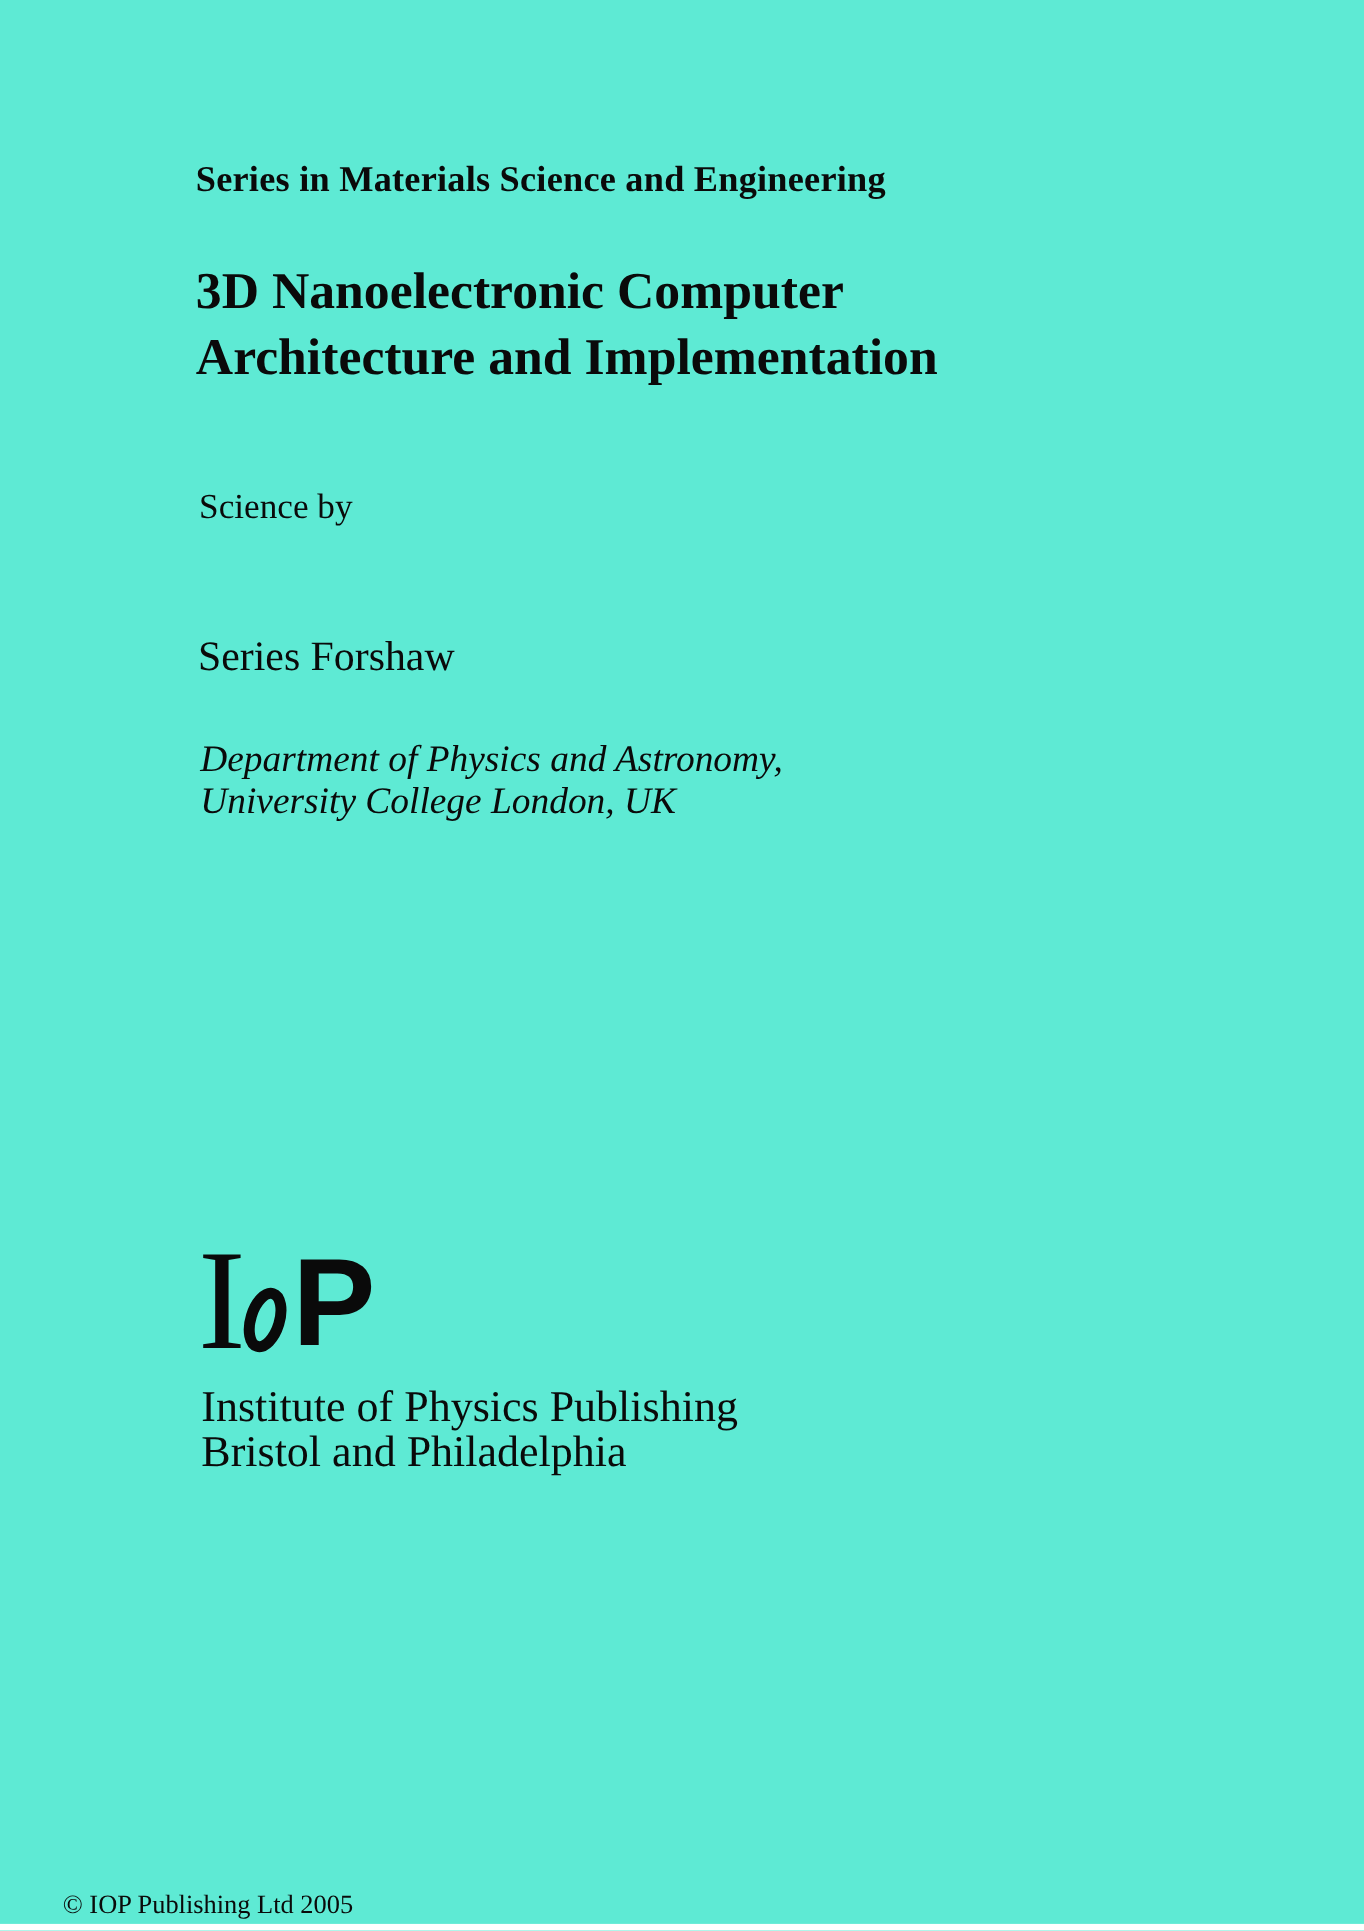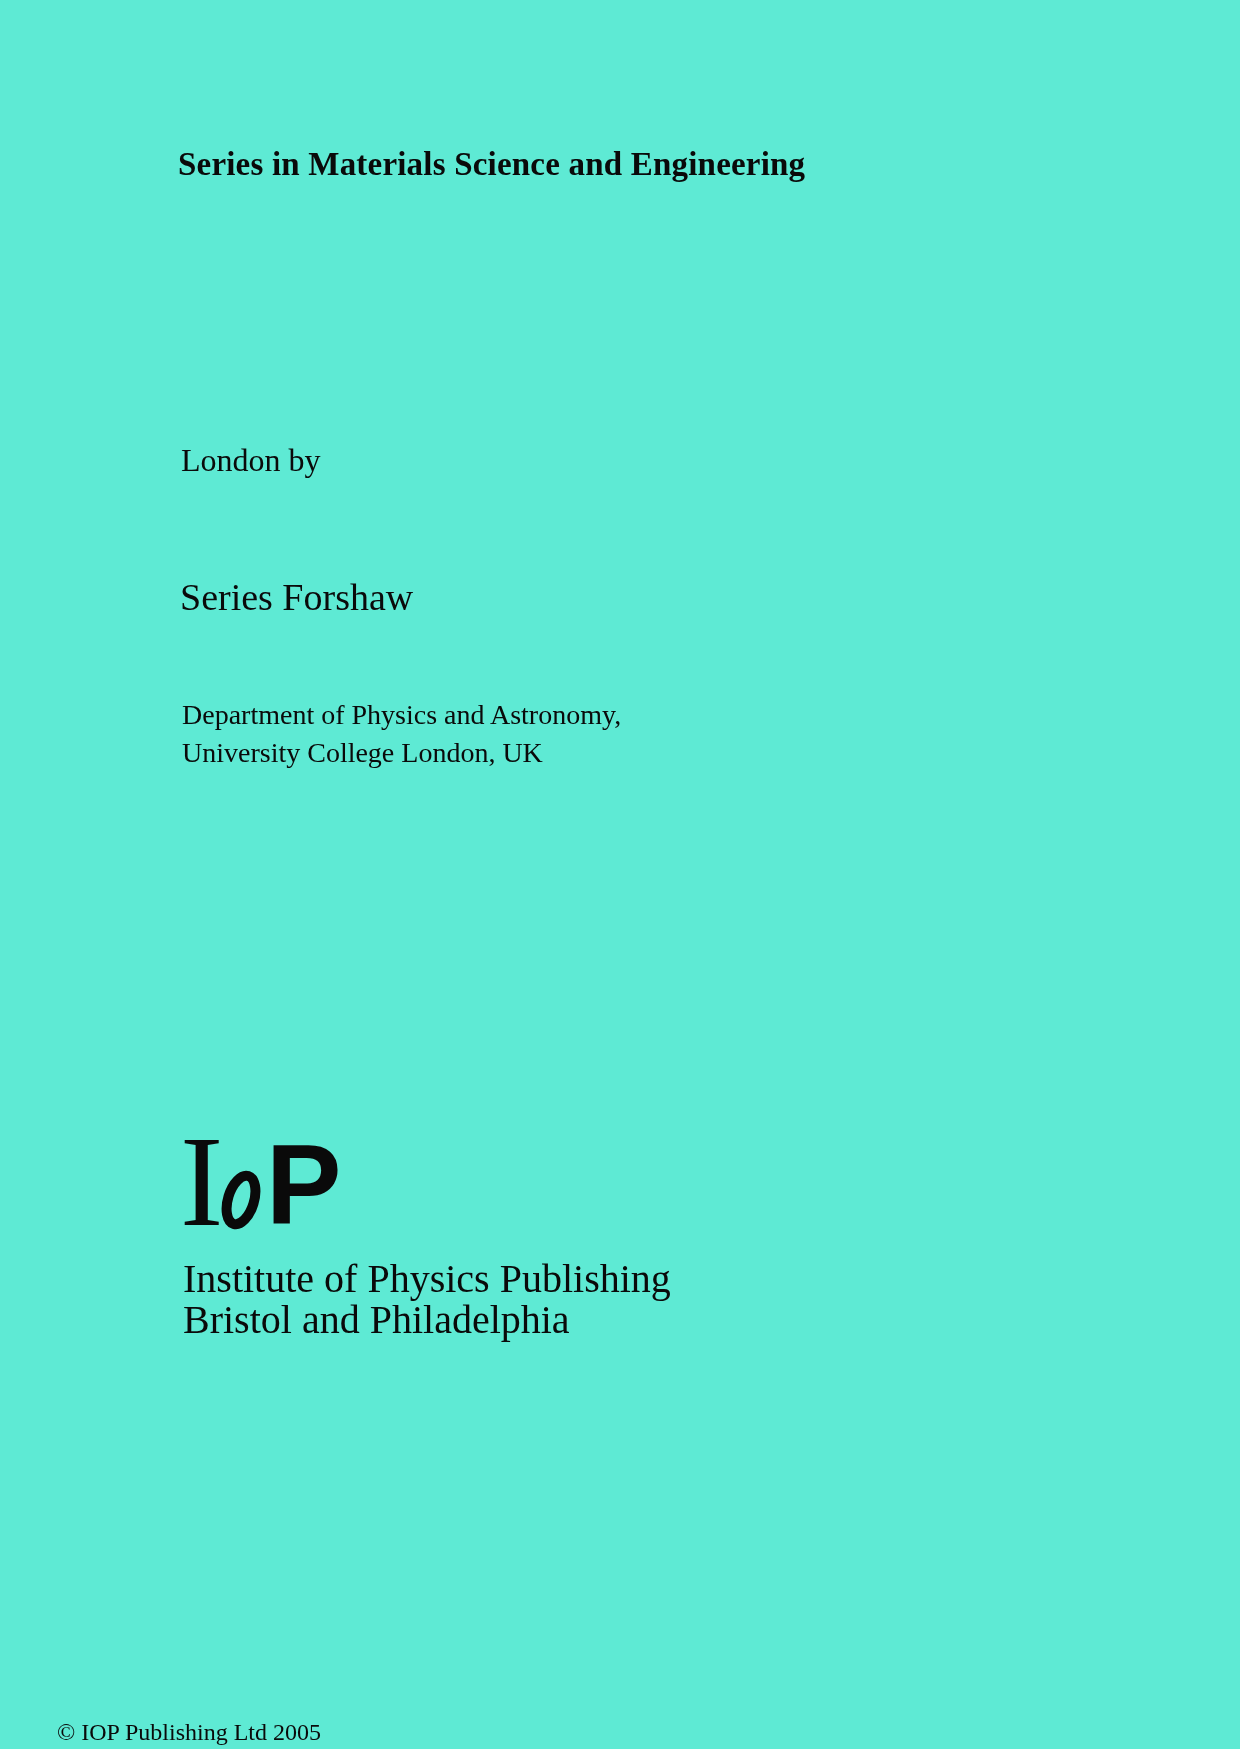--- a/index.html
+++ b/index.html
@@ -42,22 +42,23 @@
   }
   .editors {
     left: 180px;
     top: 569px;
     font-size: 38px;
     line-height: 57px;
     white-space: nowrap;
   }
   .affiliation {
     left: 182px;
-    top: 696px;
-    font-size: 28px;
+    top: 672px;
+    font-size: 34px;
+    font-style: italic;
     line-height: 38px;
     white-space: nowrap;
   }
   .logo {
     left: 182px;
     top: 1140px;
     width: 160px;
     height: 100px;
   }
   .publisher {
@@ -74,22 +75,26 @@
     white-space: nowrap;
   }
 </style>
 </head>
 <body>
 
 <div class="page">
 
   <div class="abs series-line">Series in Materials Science and Engineering</div>
 
+  <div class="abs book-title">
+    <div>3D Nanoelectronic Computer</div>
+    <div>Architecture and Implementation</div>
+  </div>
 
-  <div class="abs edited-by">London by</div>
+  <div class="abs edited-by">Science by</div>
 
   <div class="abs editors">
     <div>Series Forshaw</div>
   </div>
 
   <div class="abs affiliation">
     <div>Department of Physics and Astronomy,</div>
     <div>University College London, UK</div>
   </div>
 

